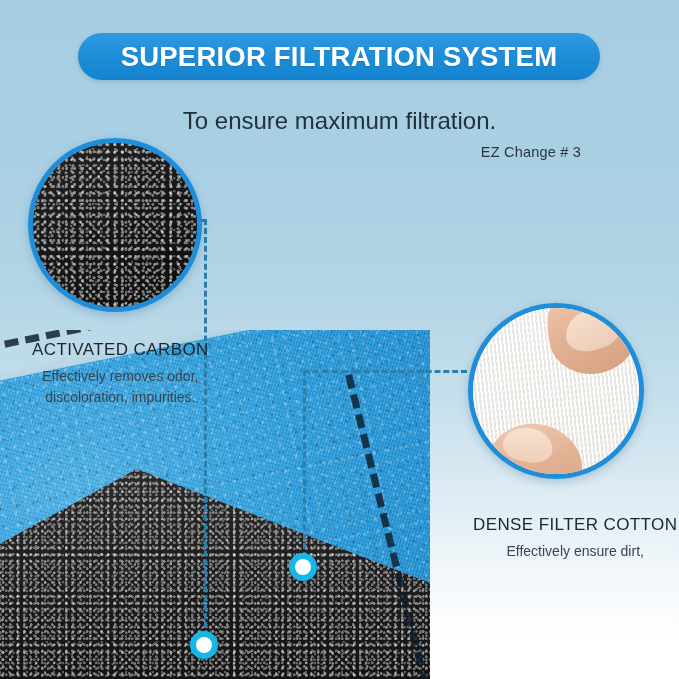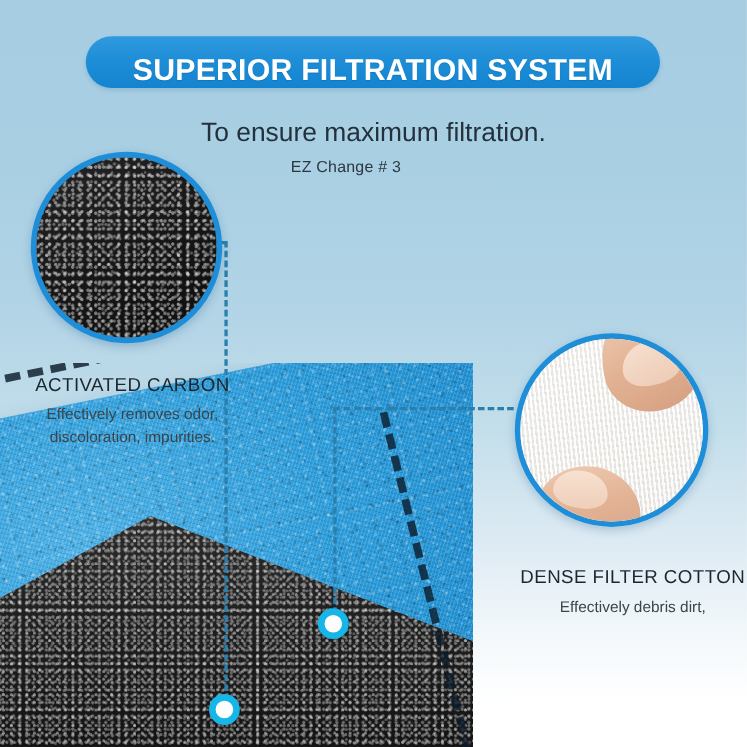--- a/index.html
+++ b/index.html
@@ -32,21 +32,21 @@
   .title-pill {
     position: absolute;
     left: 78px;
     top: 33px;
     width: 522px;
     height: 47px;
     border-radius: 24px;
     background: linear-gradient(180deg, #2f9ade 0%, #1f8ed8 45%, #1484d0 100%);
     box-shadow: 0 2px 4px rgba(20,90,140,.18);
     display: flex;
-    align-items: flex-end;
+    align-items: center;
     justify-content: center;
   }
   .title-pill-text {
     color: #ffffff;
     font-size: 27.5px;
     font-weight: bold;
     letter-spacing: .2px;
     white-space: nowrap;
     text-shadow: 0 1px 1px rgba(10,70,115,.25);
   }
@@ -59,25 +59,24 @@
     font-size: 24px;
     color: #23313c;
     white-space: nowrap;
     margin-top: 17px;
   }
   .part-label {
     position: absolute;
     left: 0;
     top: 144px;
     width: 581px;
-    text-align: center;
+    text-align: right;
     font-size: 14.5px;
     color: #2b3640;
     letter-spacing: .2px;
-    padding-left: 24px;
   }
 
   
   .photo-stage {
     position: absolute;
     left: 0;
     top: 330px;
     width: 430px;
     height: 349px;
     overflow: hidden;
@@ -309,16 +308,16 @@
   </div>
 
   <div id="carbon-text" class="callout-text">
     <div class="callout-head">ACTIVATED CARBON</div>
     <div class="callout-body">Effectively removes odor,</div>
     <div class="callout-body">discoloration, impurities.</div>
   </div>
 
   <div id="cotton-text" class="callout-text">
     <div class="callout-head">DENSE FILTER COTTON</div>
-    <div class="callout-body">Effectively debris dirt,</div>
+    <div class="callout-body">Effectively ensure dirt,</div>
   </div>
 
 </div>
 
 </body></html>

